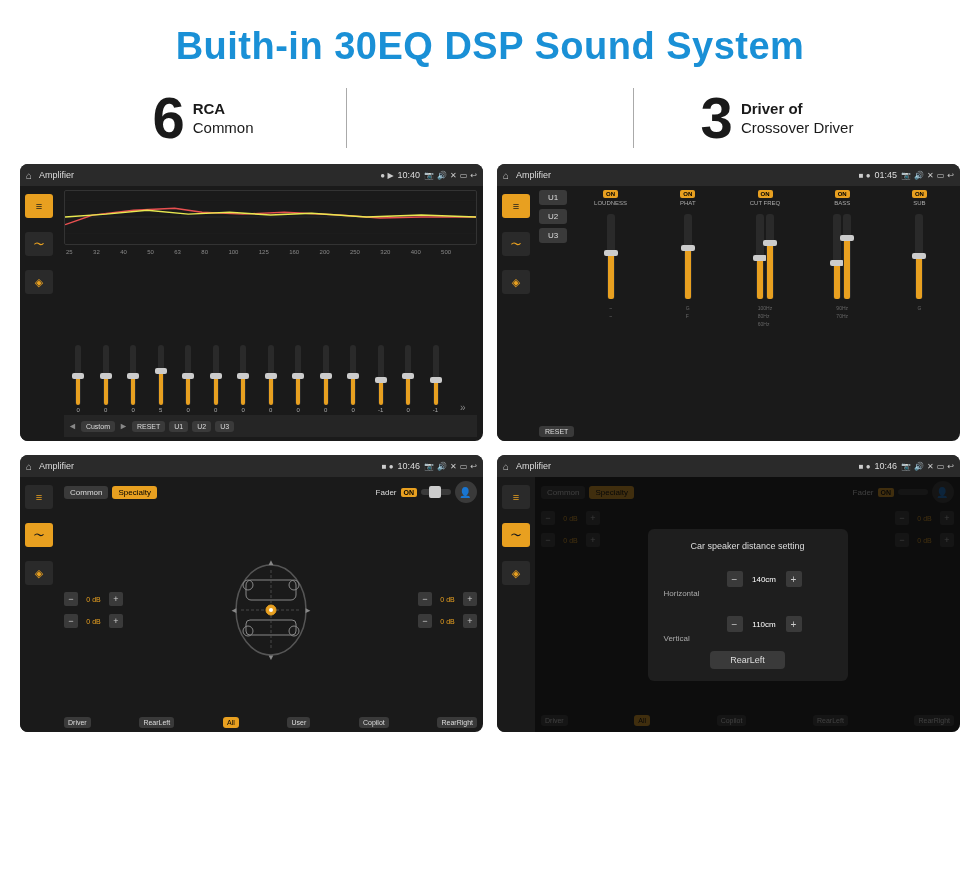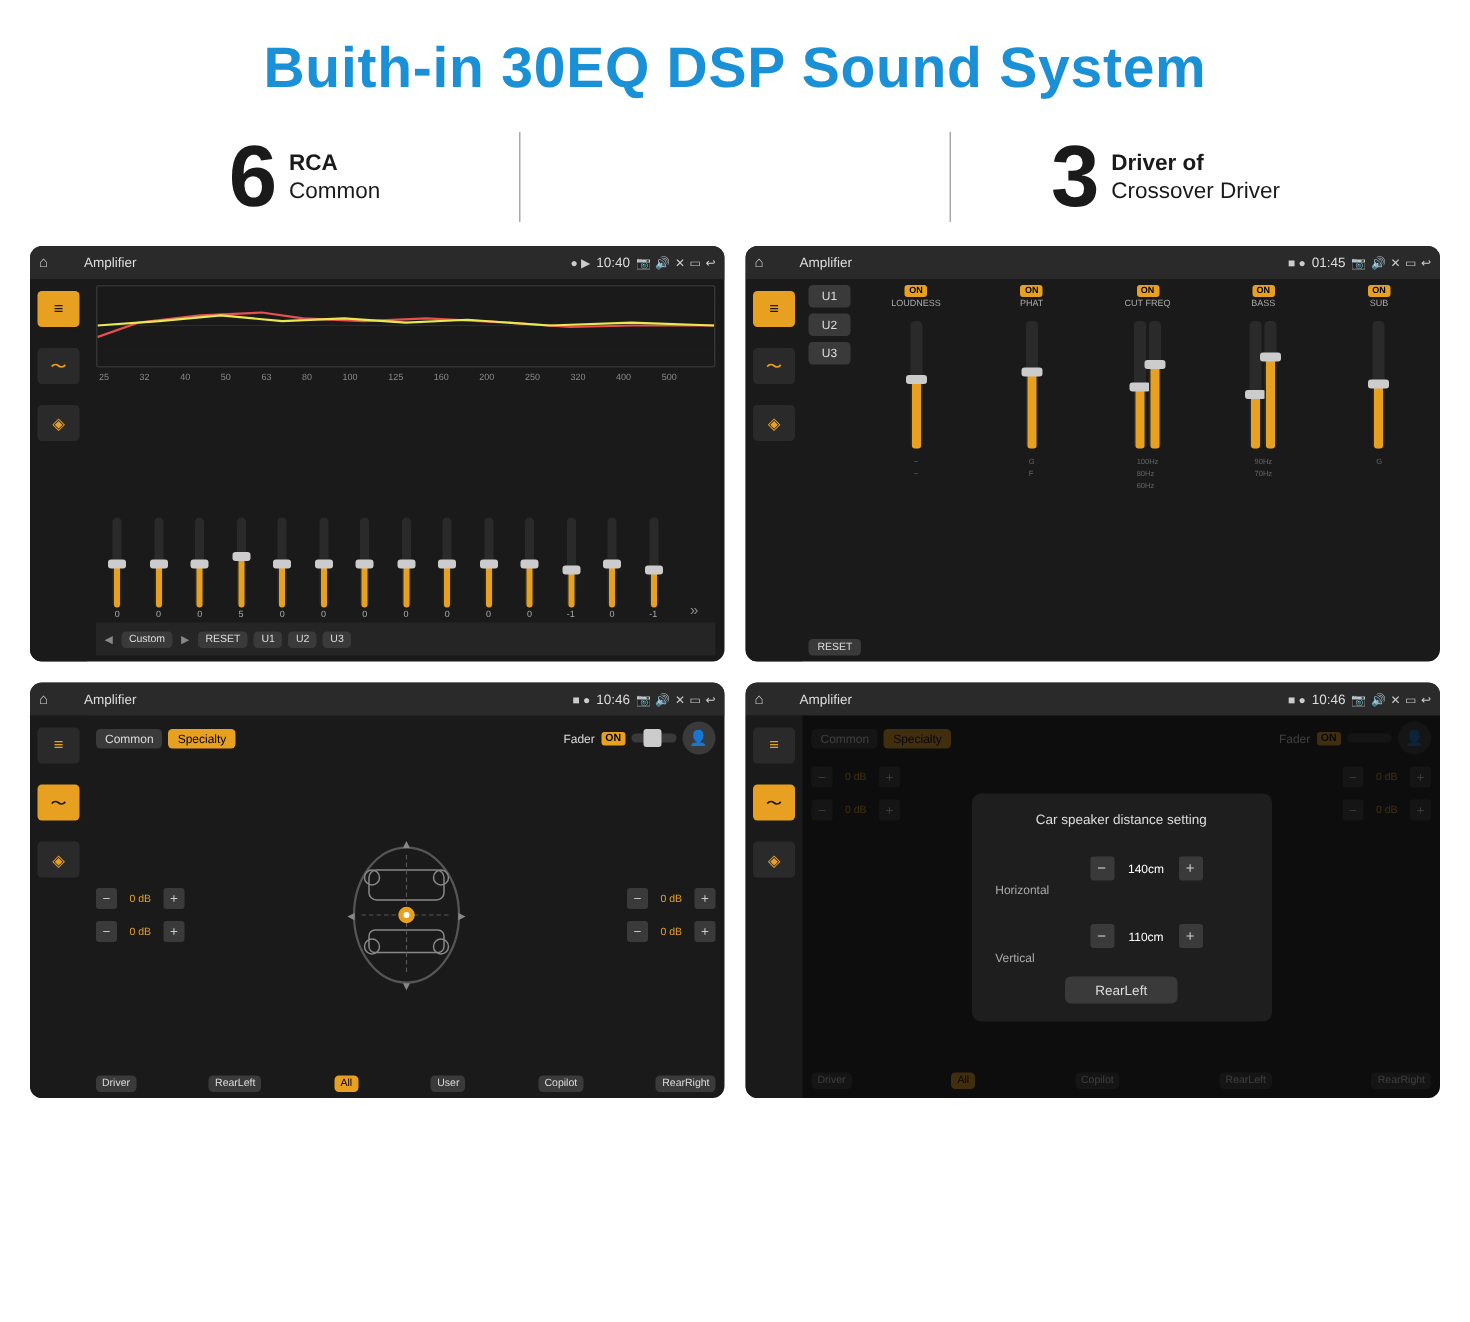--- a/index.html
+++ b/index.html
@@ -88,21 +88,21 @@
     }
 
     .topbar-home {
       font-size: 10px;
       color: #ccc;
     }
 
     .topbar-title {
       font-size: 9px;
       color: #ddd;
-      margin-left: 20px;
+      margin-left: 3px;
       flex: 1;
     }
 
     .topbar-time {
       font-size: 9px;
       color: #ddd;
     }
 
     .topbar-icons {
       display: flex;

